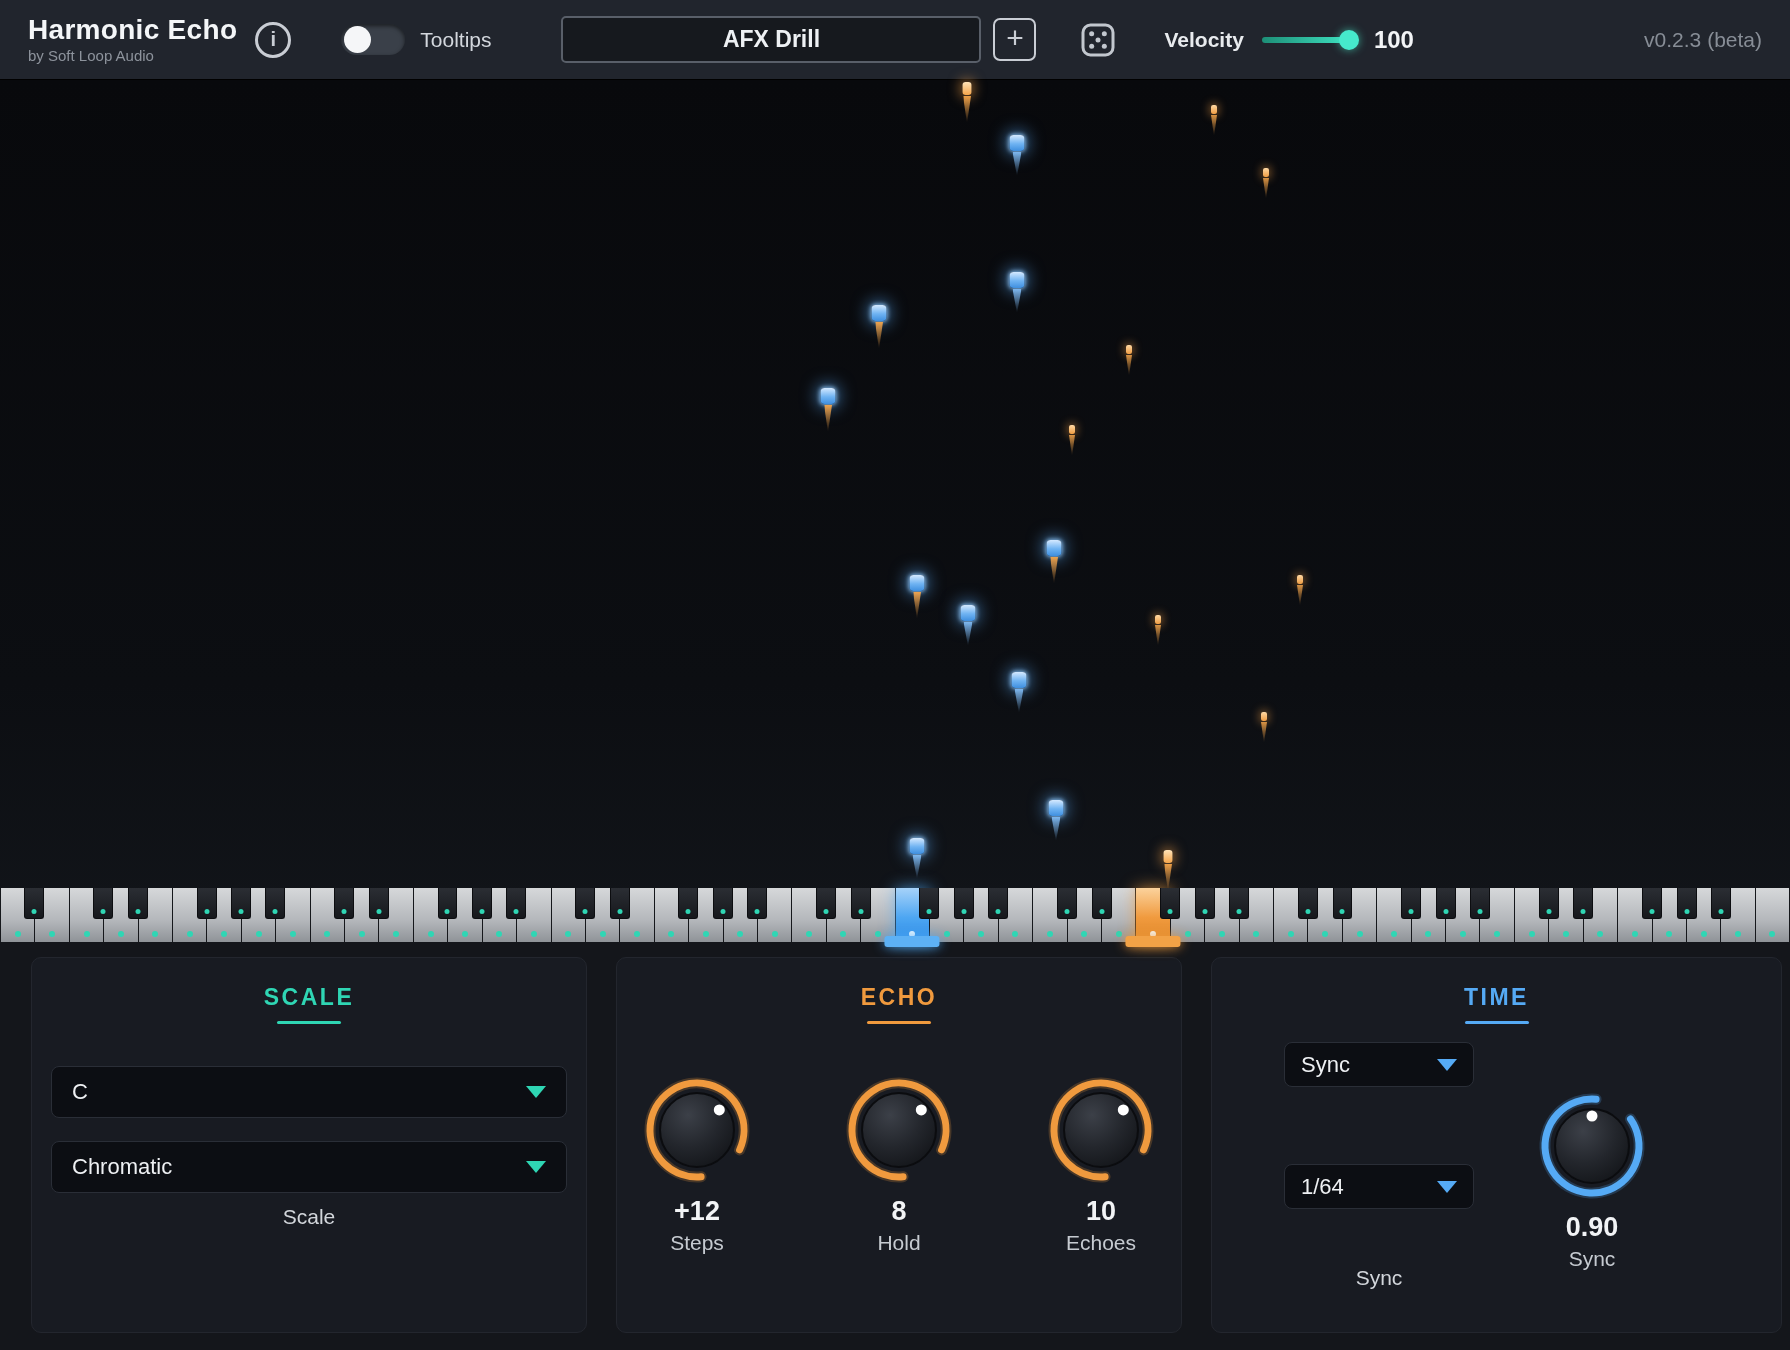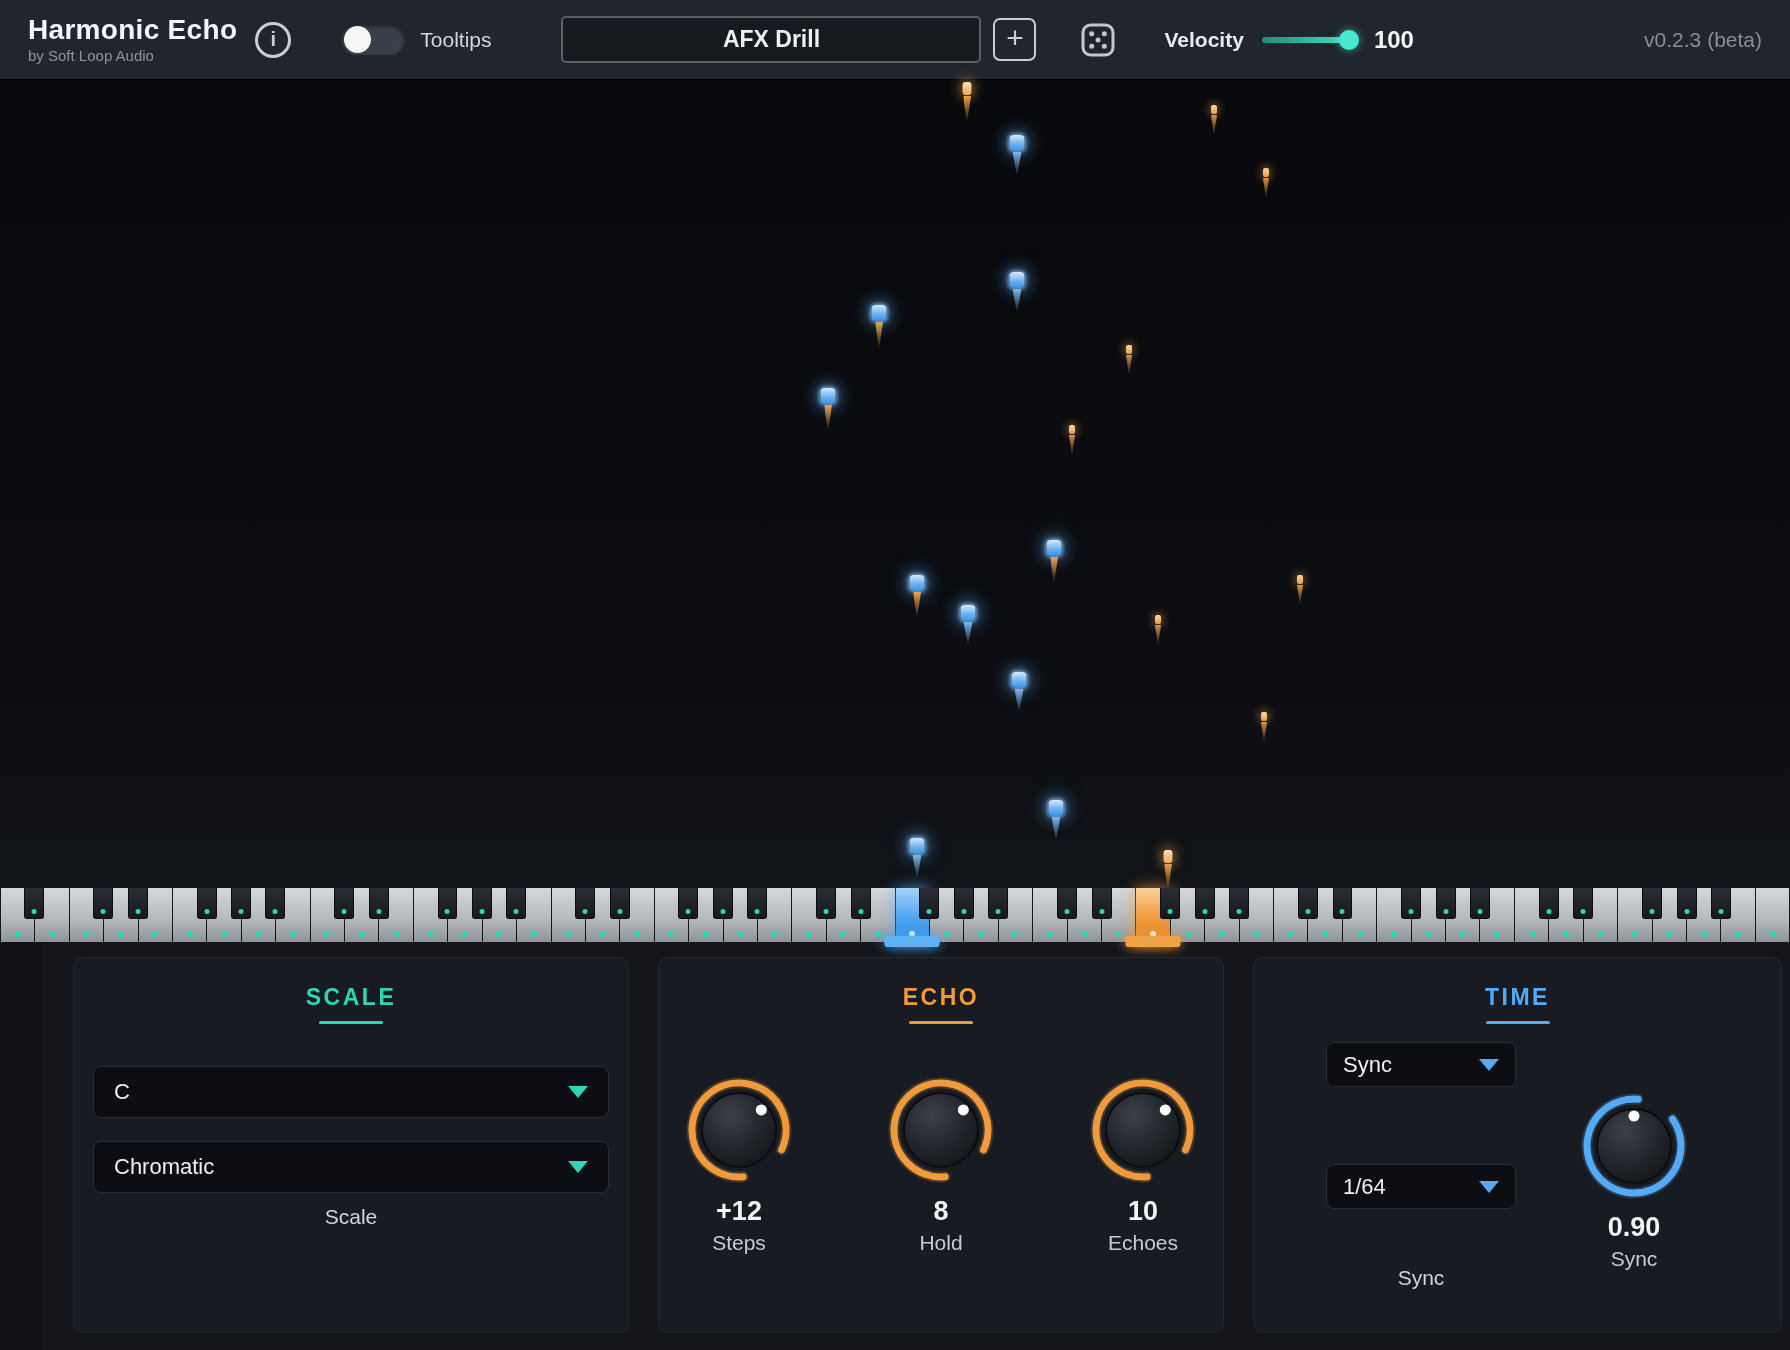--- a/index.html
+++ b/index.html
@@ -87,21 +87,21 @@
   .white-key.hl-blue .key-dot, .white-key.hl-orange .key-dot { background:#f4fbff; }
   .white-key.hl-blue::after, .white-key.hl-orange::after {
     content:""; position:absolute; left:50%; transform:translateX(-50%); bottom:-5px;
     width:165%; height:11px; border-radius:3px; z-index:6;
   }
   .white-key.hl-blue::after { background:#5db1f5; box-shadow:0 0 12px rgba(80,170,245,.85); }
   .white-key.hl-orange::after { background:#f2a246; box-shadow:0 0 12px rgba(240,155,60,.85); }
 
   
   .panels { height:408px; flex-shrink:0; background:#14161b; z-index:1; position:relative;
-    display:flex; gap:29px; padding:15px 8px 17px 31px;margin-left:42px; }
+    display:flex; gap:29px; padding:15px 8px 17px 31px; }
   .panel { background:#181b22; border:1px solid #23262e; border-radius:10px; position:relative; }
   .panel.scale { width:556px; }
   .panel.echo  { width:566px; }
   .panel.time  { flex:1; }
   .panel-title { text-align:center; font-size:23px; font-weight:bold; letter-spacing:2.5px; margin-top:26px; }
   .panel.scale .panel-title { color:var(--teal); }
   .panel.echo  .panel-title { color:var(--orange); }
   .panel.time  .panel-title { color:var(--blue); }
   .panel-underline { width:64px; height:3px; border-radius:2px; margin:10px auto 0; }
   .panel.scale .panel-underline { background:var(--teal); }

